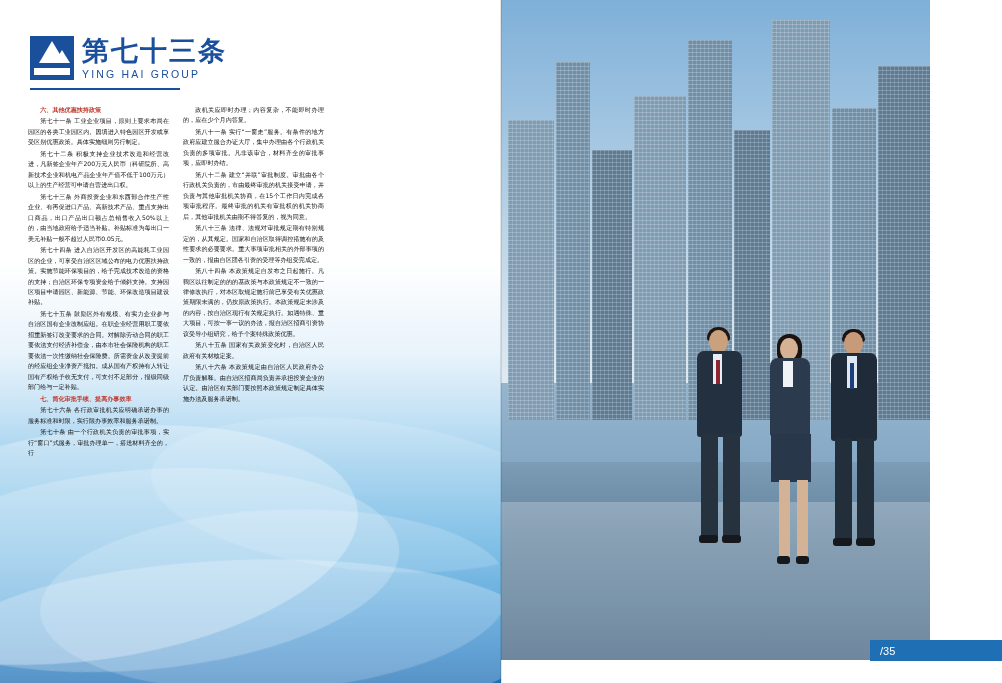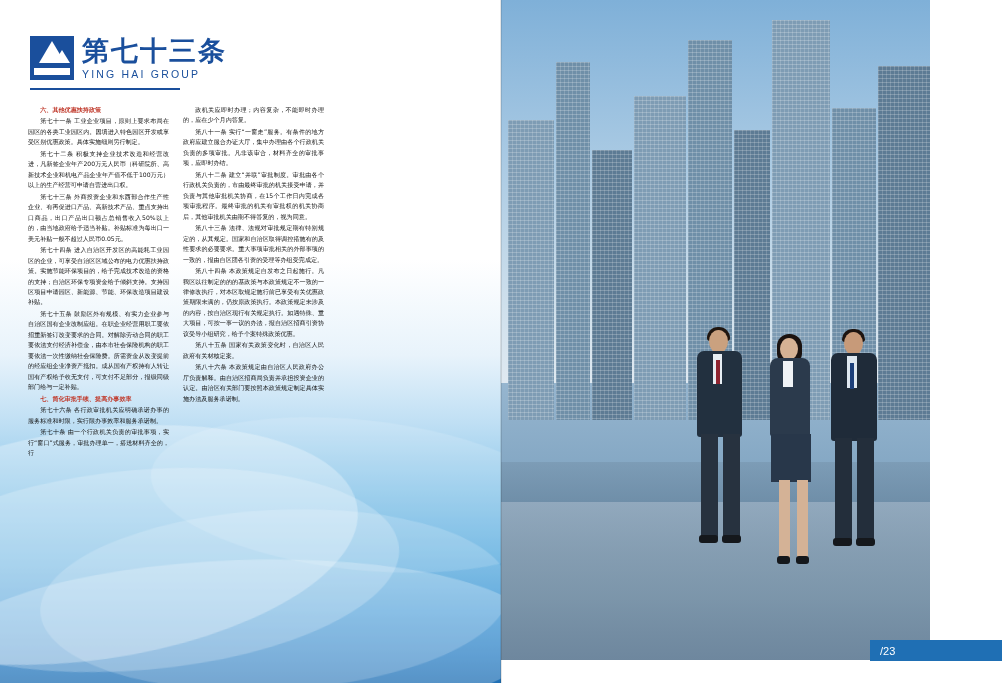--- a/index.html
+++ b/index.html
@@ -328,17 +328,17 @@
           <span class="shoe" style="left:38px;"></span>
       </div>
     </div>
 
     <div class="right-cols">
       
       
       
     </div>
 
-    <div class="pagenum-right">/23</div>
+    <div class="pagenum-right">/35</div>
   </div>
 
   <div class="spine"></div>
 </div>
 
 </body></html>

